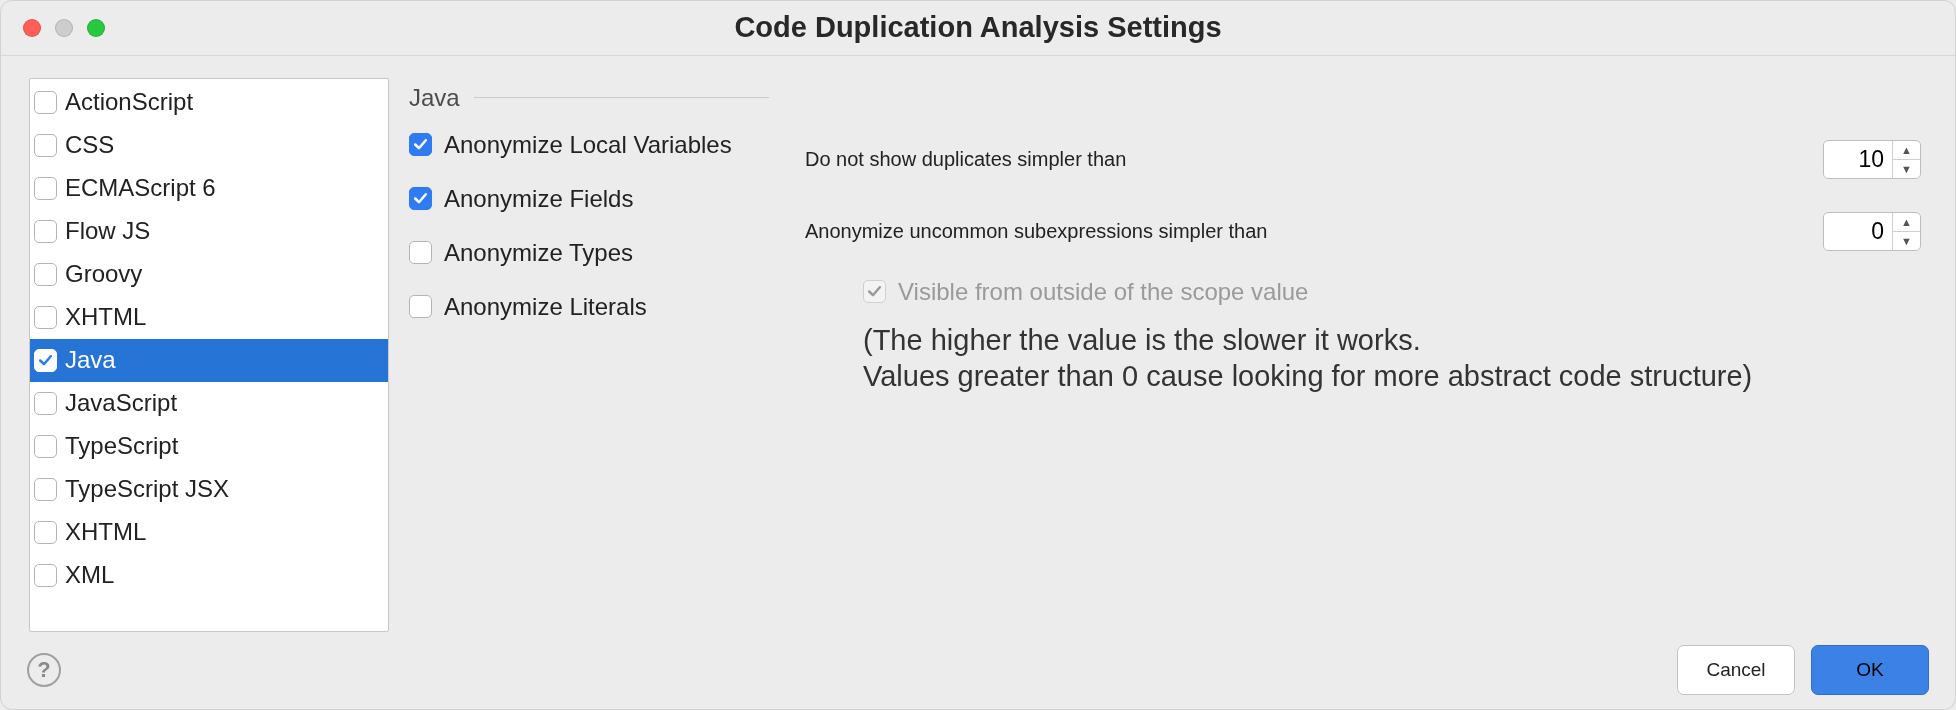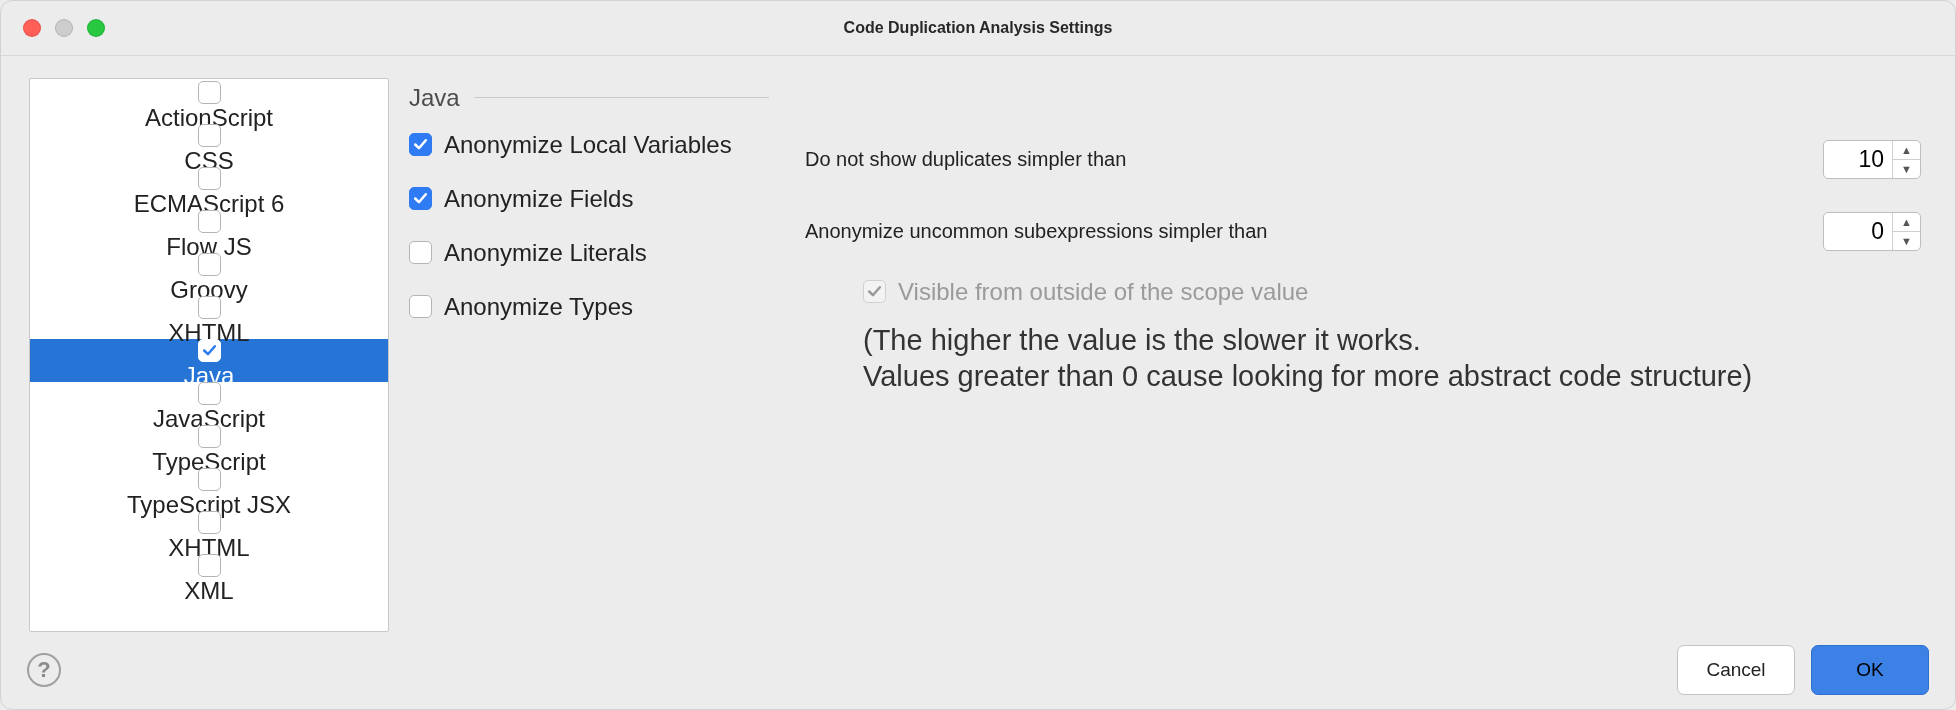--- a/index.html
+++ b/index.html
@@ -41,21 +41,21 @@
     width:18px;height:18px;border-radius:50%;
     border:1px solid rgba(0,0,0,.12);
   }
   .tl.red{background:#FF5F57;}
   .tl.yellow{background:#CDCDCD;}
   .tl.green{background:#28C840;}
   .title {
     width:100%;
     text-align:center;
     font-weight:700;
-    font-size:16px;
+    font-size:29px;
     color:#282828;
   }
   .content {
     flex:1;
     display:flex;
     padding:22px 28px 0 28px;
     gap:20px;
   }
   .lang-list {
     width:360px;
@@ -63,23 +63,22 @@
     background:#FFF;
     border:1px solid #C8C8C8;
     border-radius:2px;
     overflow:auto;
     padding:2px 0;
   }
   .lang-item {
     display:flex;
     align-items:center;
     height:43px;
-    padding:0 26px;
-    gap:0;
-    flex-direction:column;
+    padding:0 4px;
+    gap:8px;
   }
   .lang-item.selected {
     background:#2675D6;
     color:#FFF;
   }
   .chk {
     width:23px;height:23px;
     border:1px solid #B4B4B4;
     border-radius:5px;
     background:#FFF;
@@ -311,25 +310,25 @@
             <div class="opt-row">
               <span class="chk checked">
                 <svg viewBox="0 0 16 16">
                   <path d="M3 8 L6.5 11.5 L13 4" fill="none" stroke-width="2.4" stroke-linecap="round" stroke-linejoin="round"></path>
                 </svg>
               </span>
               <span class="opt-label">Anonymize Fields</span>
             </div>
             <div class="opt-row">
               <span class="chk"></span>
-              <span class="opt-label">Anonymize Literals</span>
+              <span class="opt-label">Anonymize Types</span>
             </div>
             <div class="opt-row">
               <span class="chk"></span>
-              <span class="opt-label">Anonymize Types</span>
+              <span class="opt-label">Anonymize Literals</span>
             </div>
           </div>
       </div>
 
       <div class="col-right">
         <div class="field-row">
           <div class="field-label">Do not show duplicates simpler than</div>
           <div class="spinner">
             <input type="text" value="10" style="">
             <div class="btns">

